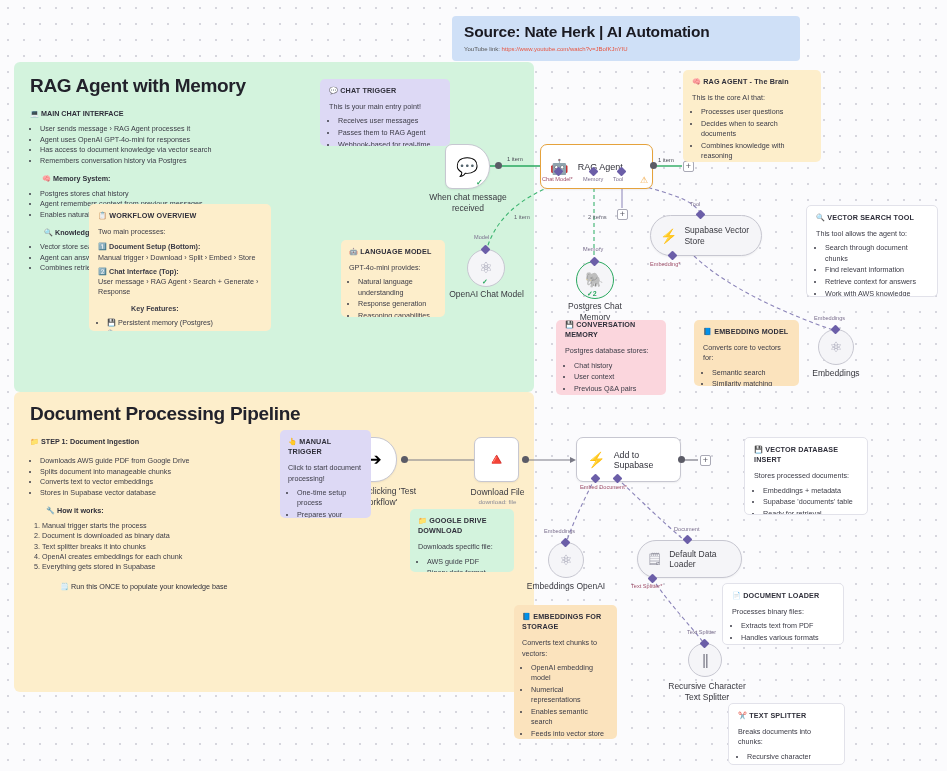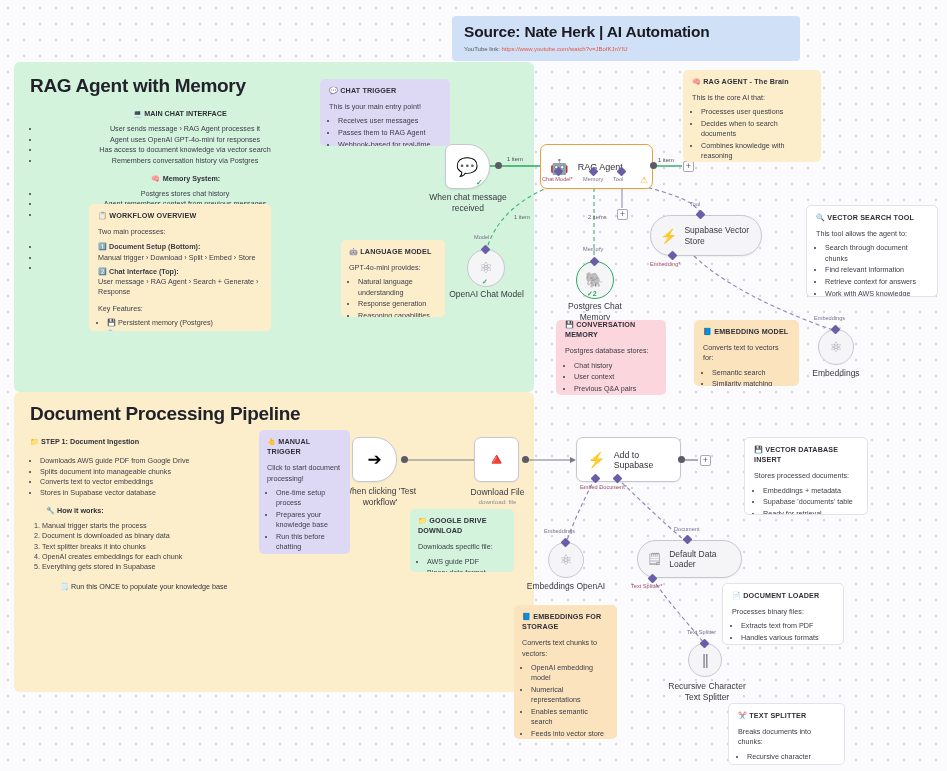--- a/index.html
+++ b/index.html
@@ -141,21 +141,21 @@
   .chk { position:absolute; color:#2aa95f; font-size:8px; font-weight:bold; }
   .warn { position:absolute; color:#f0a33a; font-size:9px; }
 </style>
 </head>
 <body>
 
 <div id="canvas">
 
   <div class="region" style="left:14px; top:62px; width:520px; height:330px; background:#d3f3dd;">
     <h1 style="margin:13px 0 0 16px;">RAG Agent with Memory</h1>
-    <div class="rbody" style="margin:12px 0 15px 16px; width:300px;text-align:center;">
+    <div class="rbody" style="margin:12px 0 15px 16px; width:300px;">
       <div style="font-weight:bold; color:#2f2f3a; margin-bottom:5px;">
         <span>💻</span>
         <span>MAIN CHAT INTERFACE</span>
       </div>
       <ul style="margin-left:10px;">
         <li>User sends message › RAG Agent processes it</li>
         <li>Agent uses OpenAI GPT-4o-mini for responses</li>
         <li>Has access to document knowledge via vector search</li>
         <li>Remembers conversation history via Postgres</li>
       </ul>
@@ -405,21 +405,21 @@
           <span>1️⃣</span>
           <span>Document Setup (Bottom):</span>
         </div>
         <div style="margin-bottom:4px;">Manual trigger › Download › Split › Embed › Store</div>
         <div style="font-weight:bold;">
           <span>2️⃣</span>
           <span>Chat Interface (Top):</span>
         </div>
         <div>User message › RAG Agent › Search + Generate › Response</div>
       </div>
-      <p style="font-weight:normal; margin-top:6px;">Key Features:</p>
+      <p style="font-weight:bold; margin-top:6px;margin-left:33px;">Key Features:</p>
       <ul>
         <li>💾 Persistent memory (Postgres)</li>
         <li>🔍 Semantic search (Vector DB)</li>
       </ul>
     </div>
   </div>
 
   <div class="sticky" style="left:341px; top:240px; width:104px; height:77px; background:#fdeecb; padding:7px 8px;">
     <div class="st-title">
       <span>🤖</span>
@@ -467,30 +467,30 @@
       </ul>
     </div>
   </div>
 
   <div class="sticky" style="left:694px; top:320px; width:105px; height:66px; background:#fbe3bd; padding:7px 9px;">
     <div class="st-title">
       <span>📘</span>
       <span>EMBEDDING MODEL</span>
     </div>
     <div class="st-body">
-      <p>Converts text to vectors for:</p>
+      <p>Converts core to vectors for:</p>
       <ul>
         <li>Semantic search</li>
         <li>Similarity matching</li>
 
       </ul>
     </div>
   </div>
 
-  <div class="sticky" style="left:259px; top:430px; width:91px; height:124px; background:#ddd9f5; padding:7px 8px;">
+  <div class="sticky" style="left:280px; top:430px; width:91px; height:88px; background:#ddd9f5; padding:7px 8px;">
     <div class="st-title">
       <span>👆</span>
       <span>MANUAL TRIGGER</span>
     </div>
     <div class="st-body">
       <p>Click to start document processing!</p>
       <ul>
         <li>One-time setup process</li>
         <li>Prepares your knowledge base</li>
         <li>Run this before chatting</li>

